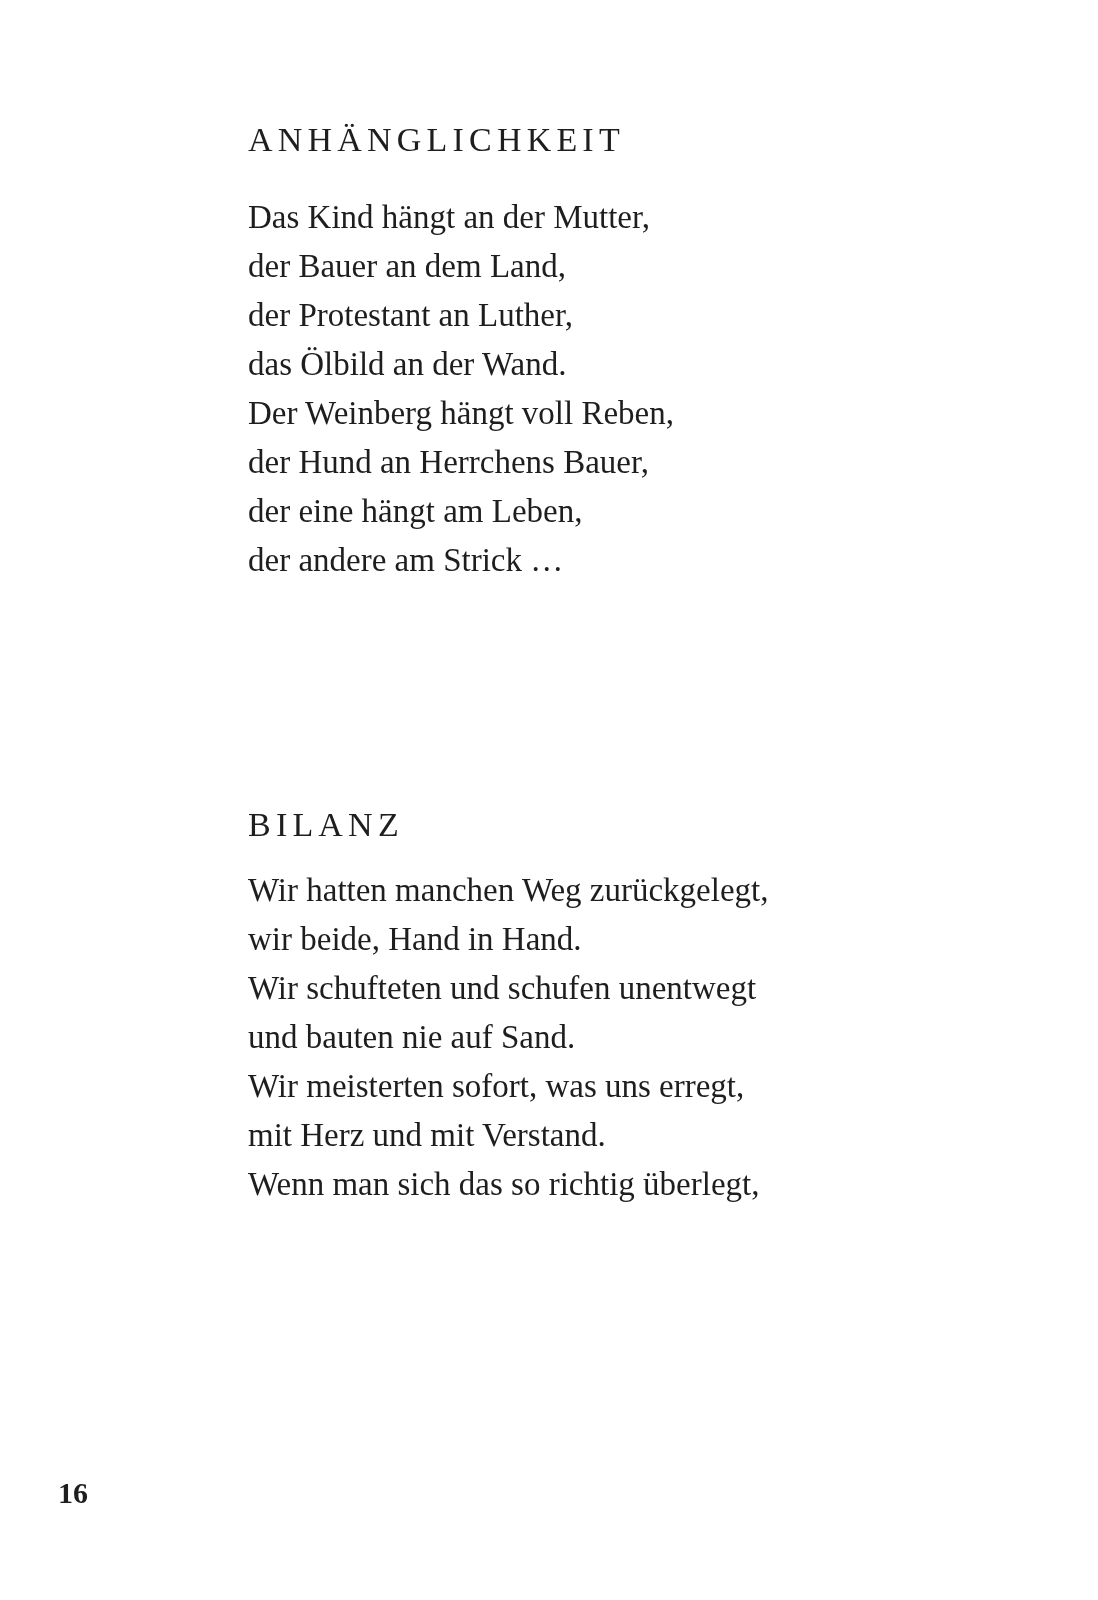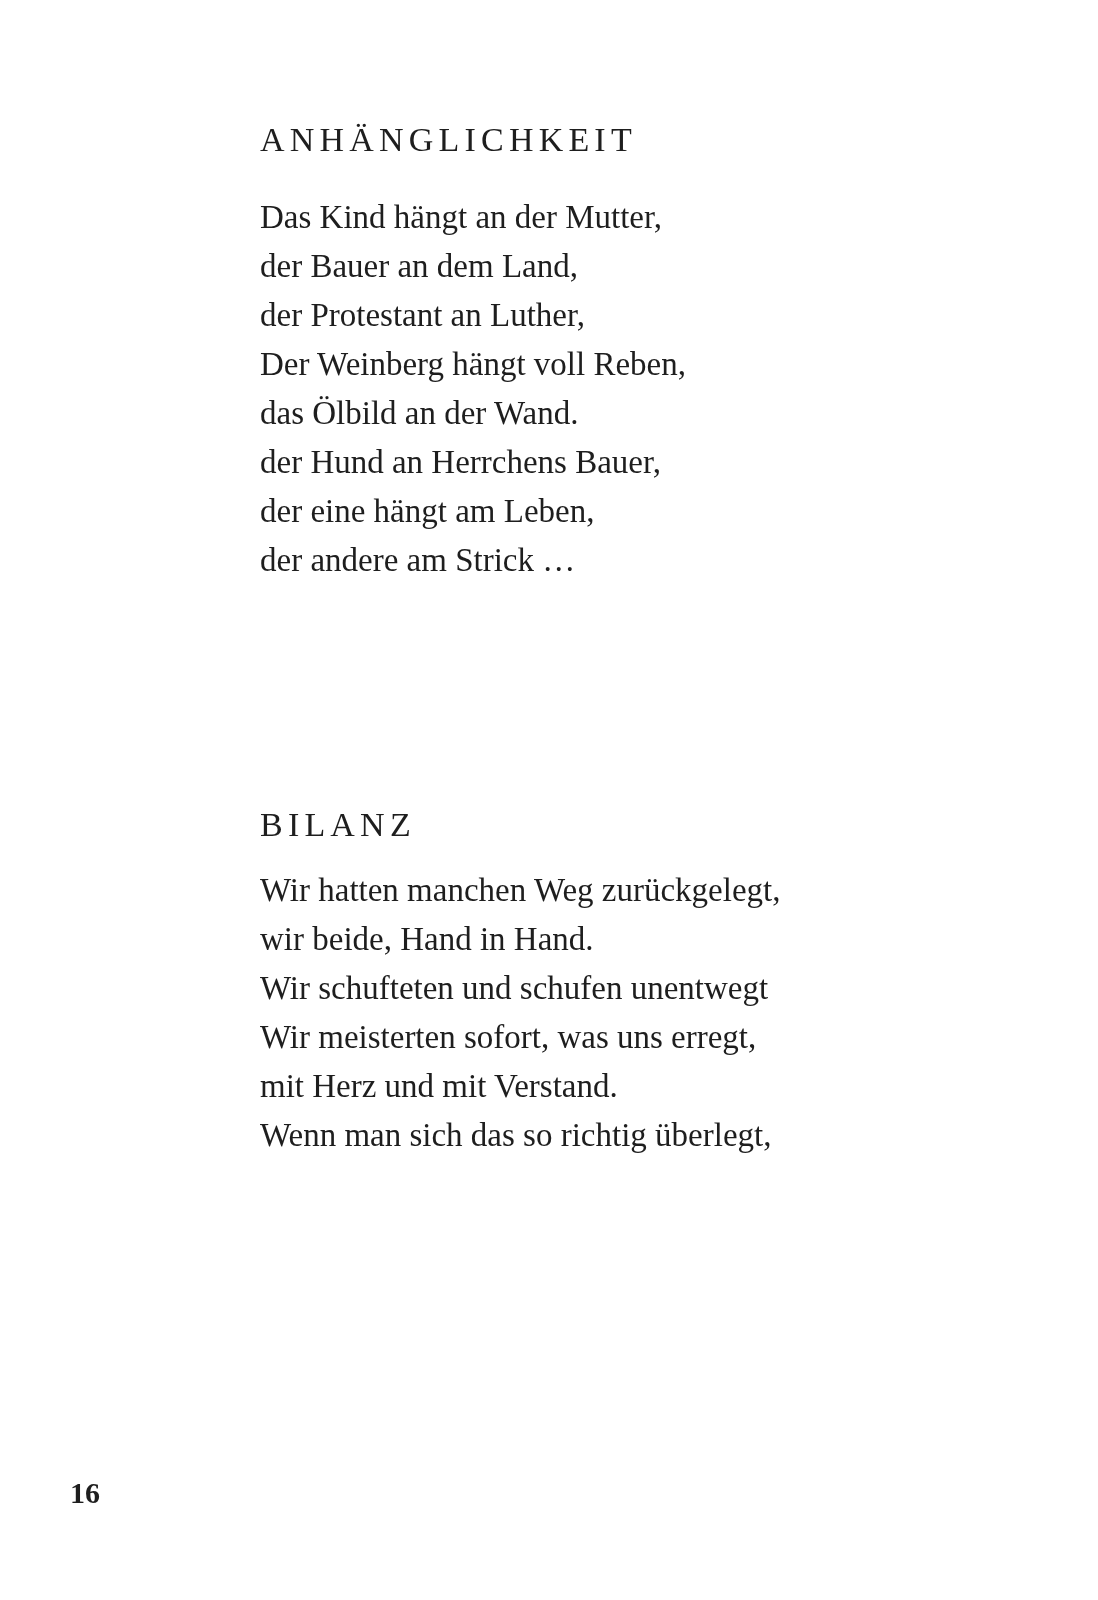--- a/index.html
+++ b/index.html
@@ -10,21 +10,21 @@
     body {
       width: 1098px;
       height: 1600px;
       position: relative;
       overflow: hidden;
       color: #1e1e1e;
       font-family: "Liberation Serif", "DejaVu Serif", serif;
     }
     .page {
       position: absolute;
-      left: 16px; top: 0;
+      left: 4px; top: 0;
       width: 934px; height: 1600px;
     }
     .poem {
       position: absolute;
       left: 244px;
     }
     .poem-title {
       font-size: 34px;
       letter-spacing: 5.2px;
       text-transform: uppercase;
@@ -62,34 +62,35 @@
 <body>
 
 <div class="page">
 
   <section class="poem" id="poem-1">
     <h2 class="poem-title">Anhänglichkeit</h2>
     <ul class="verse">
       <li class="verse-line">Das Kind hängt an der Mutter,</li>
       <li class="verse-line">der Bauer an dem Land,</li>
       <li class="verse-line">der Protestant an Luther,</li>
+      <li class="verse-line">das Ölbild an der Wand.</li>
       <li class="verse-line">Der Weinberg hängt voll Reben,</li>
-      <li class="verse-line">das Ölbild an der Wand.</li>
       <li class="verse-line">der Hund an Herrchens Bauer,</li>
       <li class="verse-line">der eine hängt am Leben,</li>
       <li class="verse-line">der andere am Strick …</li>
     </ul>
   </section>
 
   <section class="poem" id="poem-2">
     <h2 class="poem-title">Bilanz</h2>
     <ul class="verse">
       <li class="verse-line">Wir hatten manchen Weg zurückgelegt,</li>
       <li class="verse-line">wir beide, Hand in Hand.</li>
       <li class="verse-line">Wir schufteten und schufen unentwegt</li>
+      <li class="verse-line">und bauten nie auf Sand.</li>
       <li class="verse-line">Wir meisterten sofort, was uns erregt,</li>
       <li class="verse-line">mit Herz und mit Verstand.</li>
       <li class="verse-line">Wenn man sich das so richtig überlegt,</li>
     </ul>
   </section>
 
   <div class="page-number">16</div>
 
 </div>
 

